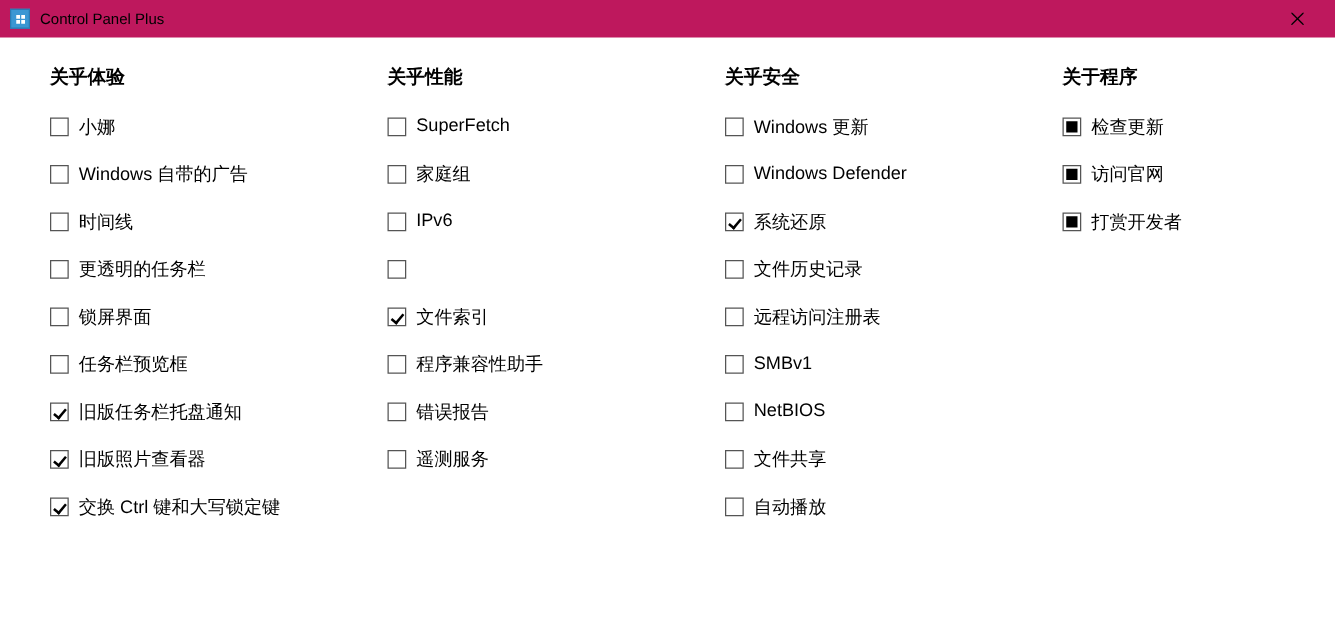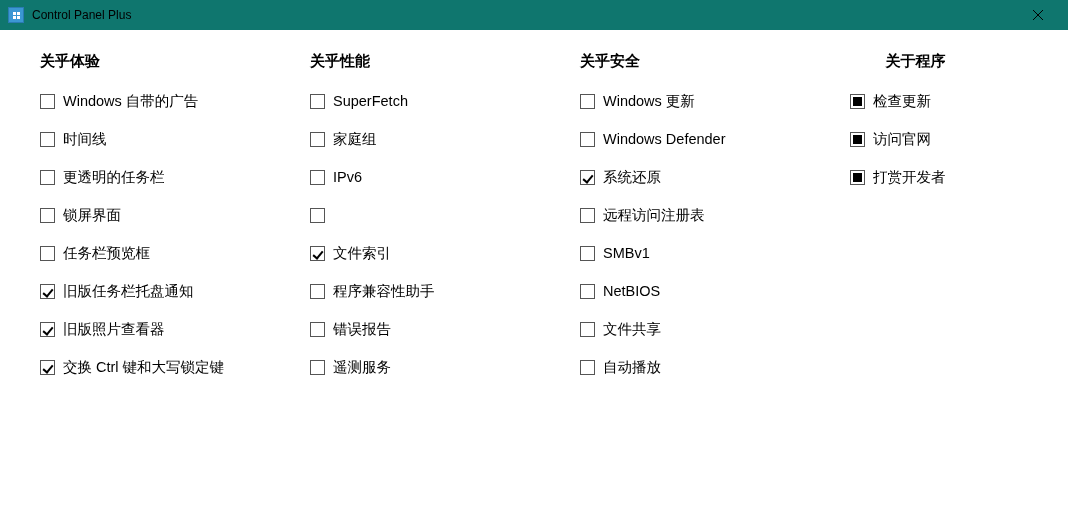--- a/index.html
+++ b/index.html
@@ -10,21 +10,21 @@
       color: #000000;
       width: 1068px;
       height: 515px;
       overflow: hidden;
     }
     .titlebar {
       height: 30px;
       display: flex;
       align-items: center;
       padding: 0 8px;
-      background: #0f766e;
+      background: #be185d;
       border-bottom: 0;
     }
     .titlebar-icon {
       width: 16px;
       height: 16px;
       margin-right: 8px;
       display: inline-flex;
       align-items: center;
       justify-content: center;
       background: #3b97d3;
@@ -57,21 +57,21 @@
     .close-btn svg line { stroke: #000; stroke-width: 1; }
 
     .content {
       display: flex;
       padding: 22px 20px 10px 40px;
       gap: 10px;
     }
     .column {
       flex: 0 0 260px;
     }
-    .column:last-child { flex: 0 0 auto; text-align: right; }
+    .column:last-child { flex: 0 0 auto; }
     .col-header {
       font-weight: bold;
       font-size: 15px;
       margin-bottom: 20px;
     }
     .item {
       display: flex;
       align-items: center;
       margin-bottom: 18px;
       min-height: 20px;
@@ -133,20 +133,24 @@
     </svg>
   </div>
 </div>
 
 <div class="content">
 
   <div class="column">
     <div class="col-header">关乎体验</div>
     <div class="item">
         <div class="cb"></div>
+        <span class="item-label">小娜</span>
+      </div>
+    <div class="item">
+        <div class="cb"></div>
         <span class="item-label">Windows 自带的广告</span>
       </div>
     <div class="item">
         <div class="cb"></div>
         <span class="item-label">时间线</span>
       </div>
     <div class="item">
         <div class="cb"></div>
         <span class="item-label">更透明的任务栏</span>
       </div>
@@ -213,20 +217,24 @@
         <div class="cb"></div>
         <span class="item-label">Windows 更新</span>
       </div>
     <div class="item">
         <div class="cb"></div>
         <span class="item-label">Windows Defender</span>
       </div>
     <div class="item">
         <div class="cb checked"></div>
         <span class="item-label">系统还原</span>
+      </div>
+    <div class="item">
+        <div class="cb"></div>
+        <span class="item-label">文件历史记录</span>
       </div>
     <div class="item">
         <div class="cb"></div>
         <span class="item-label">远程访问注册表</span>
       </div>
     <div class="item">
         <div class="cb"></div>
         <span class="item-label">SMBv1</span>
       </div>
     <div class="item">

